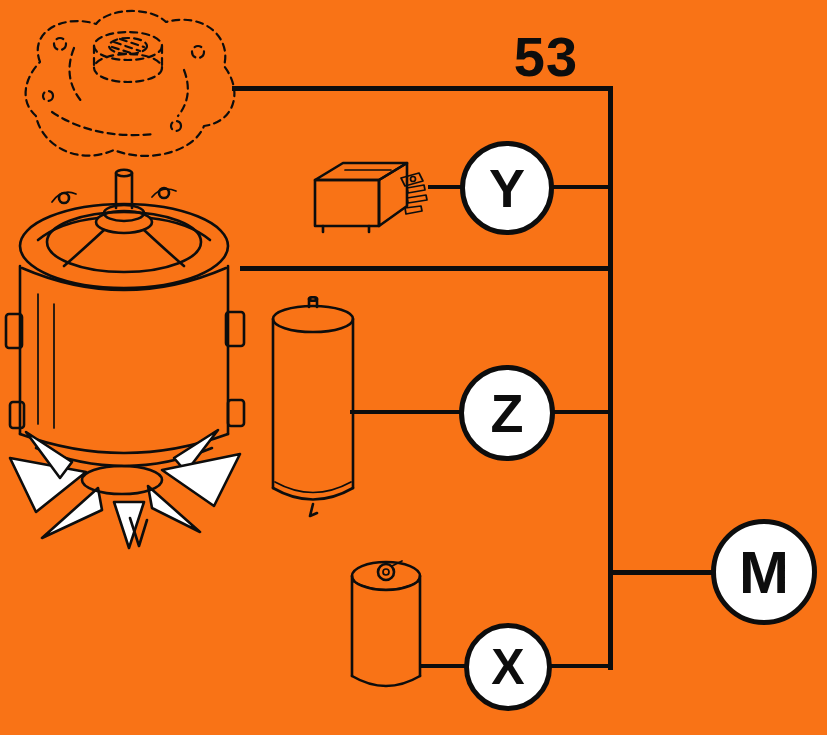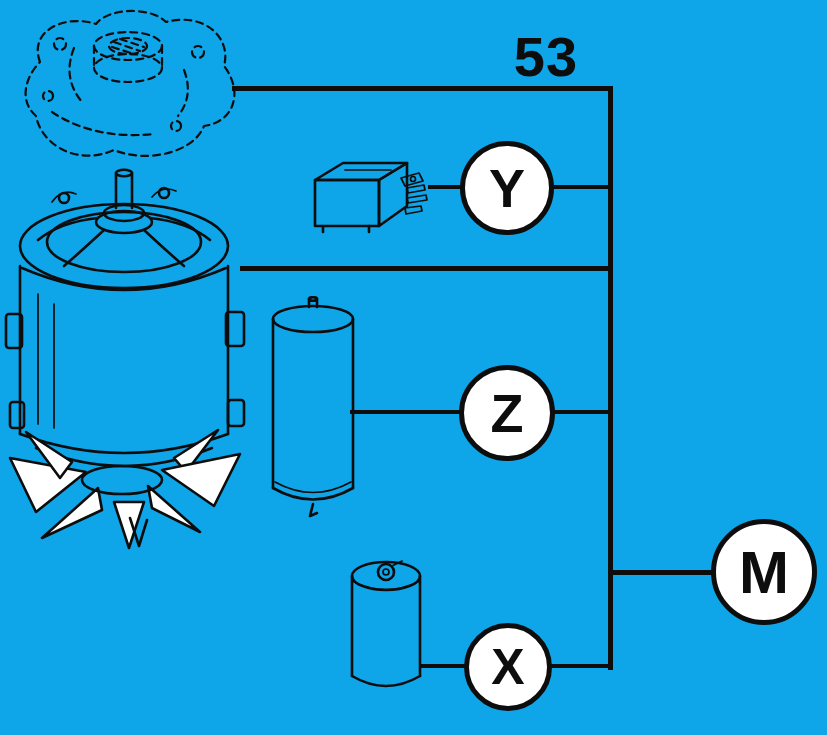--- a/index.html
+++ b/index.html
@@ -1,19 +1,19 @@
 <!DOCTYPE html>
 <html><head>
 <meta charset="utf-8">
 <style>
   html,body{margin:0;padding:0;background:#ffffff;}
   .canvas{
     position:relative;
     width:827px;height:735px;
-    background:#0ea5e9;
+    background:#f97316;
     overflow:hidden;
     font-family:"Liberation Sans", sans-serif;
   }
   .line{position:absolute;background:#0d0d0d;}
   .callout{
     position:absolute;
     border:5px solid #0d0d0d;
     border-radius:50%;
     background:#ffffff;
     display:flex;align-items:center;justify-content:center;

